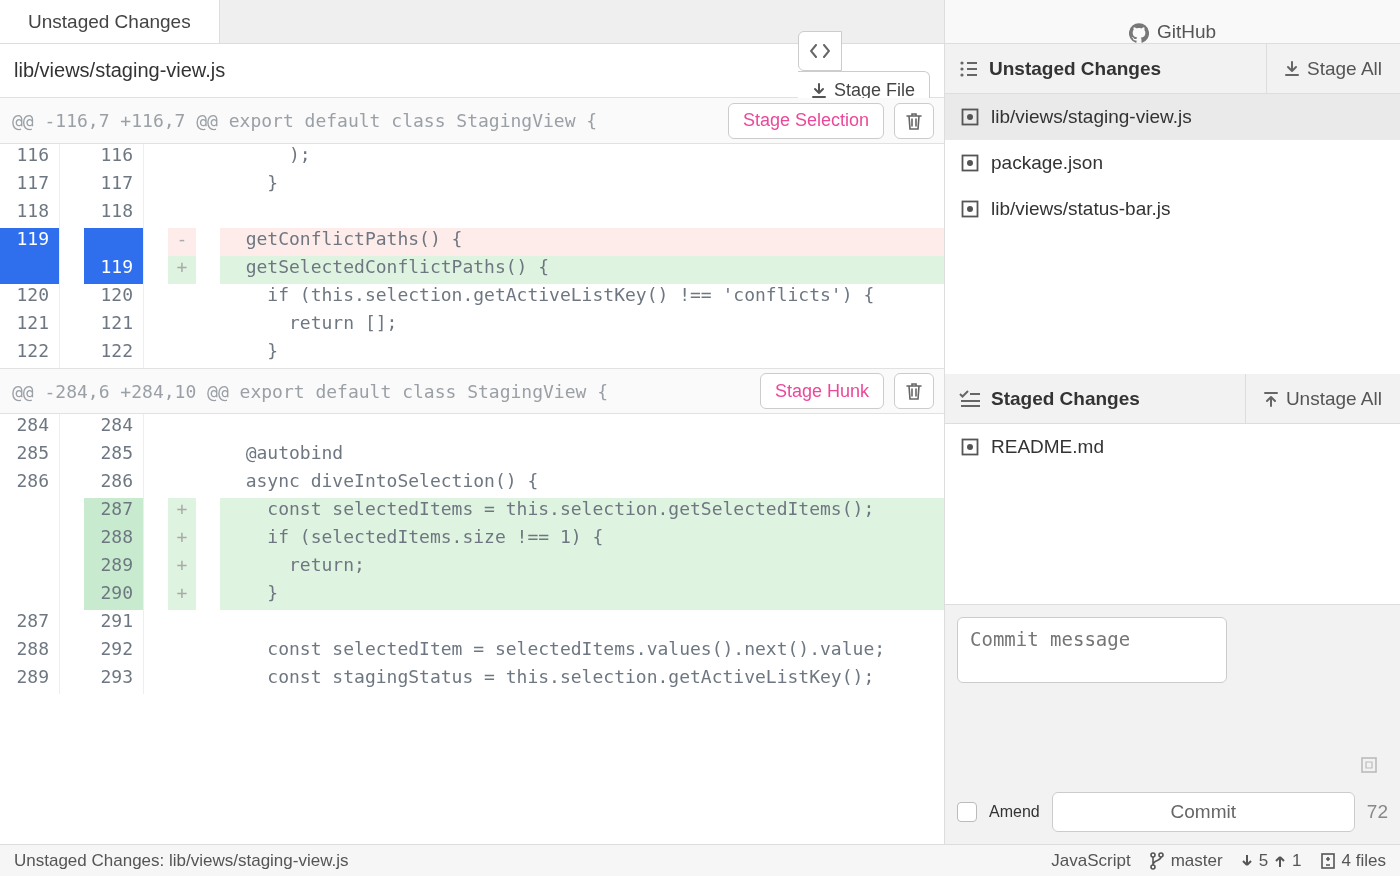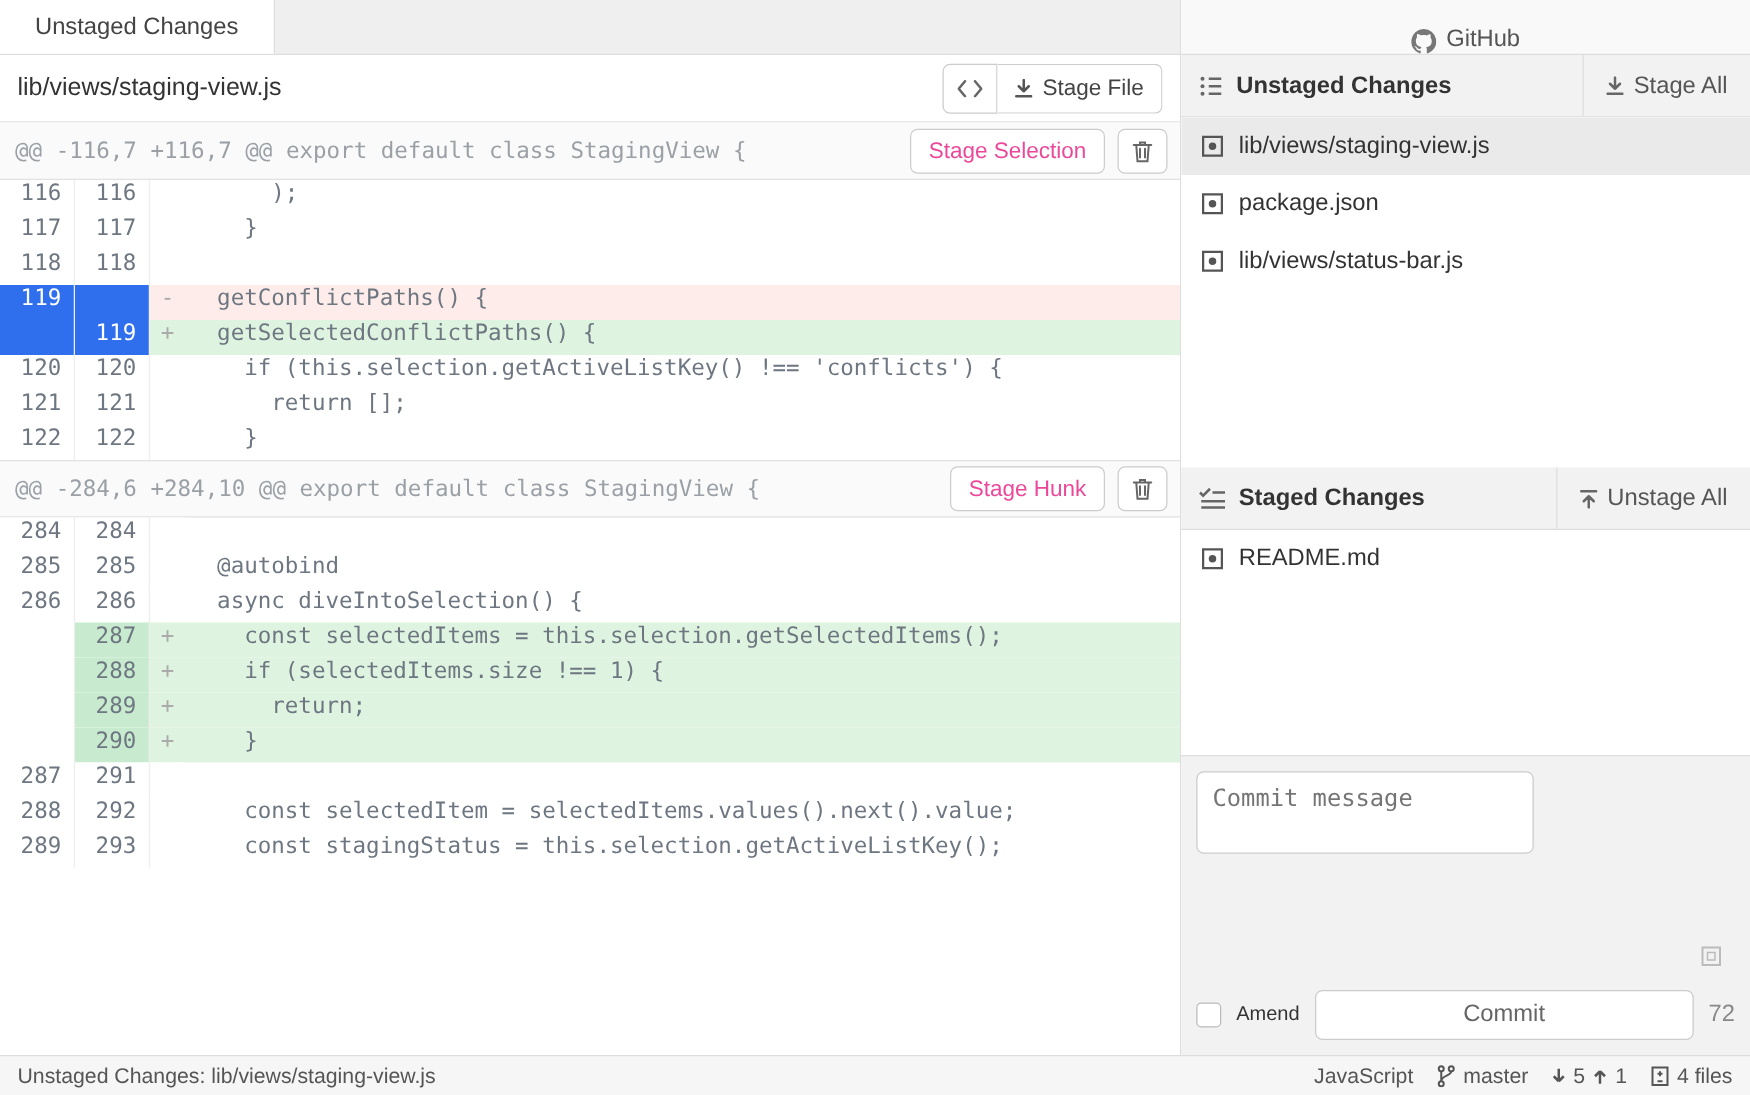--- a/index.html
+++ b/index.html
@@ -12,33 +12,33 @@
   .side { width:455px; display:flex; flex-direction:column; background:#f9f9f9; }
 
   
   .tabs { display:flex; height:44px; background:#efefef; border-bottom:1px solid #ddd; }
   .tab { padding:0 28px; display:flex; align-items:center; font-size:19px; color:#444; border-right:1px solid #ddd; }
   .tab.active { background:#fff; }
 
   
   .filehdr { display:flex; align-items:center; justify-content:space-between; height:54px; padding:0 14px; border-bottom:1px solid #e1e1e1; }
   .filehdr .path { font-size:20px; color:#333; }
-  .filehdr .actions { display:flex; gap:0; }
+  .filehdr .actions { display:flex; gap:0;flex-direction:column; }
   .iconbtn, .btn { border:1px solid #ccc; background:#fff; font-size:18px; color:#444; display:flex; align-items:center; justify-content:center; }
   .iconbtn { width:44px; height:40px; border-radius:6px 0 0 6px; }
   .btn { height:40px; padding:0 14px; border-left:none; border-radius:0 6px 6px 0; gap:8px; }
 
   
   .hunkhdr { display:flex; align-items:center; height:46px; background:#fafafa; border-bottom:1px solid #e1e1e1; border-top:1px solid #e1e1e1; padding:0 10px 0 12px; gap:10px; }
   .hunkhdr.first { border-top:none; }
   .hunkhdr .label { flex:1; font-family: "SFMono-Regular", Menlo, Consolas, monospace; font-size:18px; color:#9aa0a6; white-space:nowrap; overflow:hidden; }
   .hunkhdr .btn2 { border:1px solid #ccc; background:#fff; font-size:18px; color:#ec4899; height:36px; padding:0 14px; border-radius:6px; display:flex; align-items:center;text-align:right; }
 
   
-  .diffline { display:flex; height:28px; font-family:"SFMono-Regular", Menlo, Consolas, monospace; font-size:18px; color:#6e7781; }
+  .diffline { display:flex; height:28px; font-family:"SFMono-Regular", Menlo, Consolas, monospace; font-size:18px; color:#6e7781;gap:24px; }
   .ln { width:60px; text-align:right; padding-right:10px; border-right:1px solid #eee; background:#fff; }
   .gut { width:28px; text-align:center; background:#fff; color:#aaa; }
   .code { flex:1; white-space:pre; padding-left:4px; }
   .diffline.del .ln.old { background:#fbd6d3; }
   .diffline.del .gut, .diffline.del .code { background:#fdece9; }
   .diffline.add .ln.new { background:#c8ebcf; color:#6e7781; }
   .diffline.add .gut, .diffline.add .code { background:#dff4e0; }
   .diffline.sel .ln.old { background:#2f6fed; color:#fff; }
   .diffline.sel .ln.new { background:#2f6fed; color:#fff; }
   .diffline.del .gut::before { content:'-'; }

